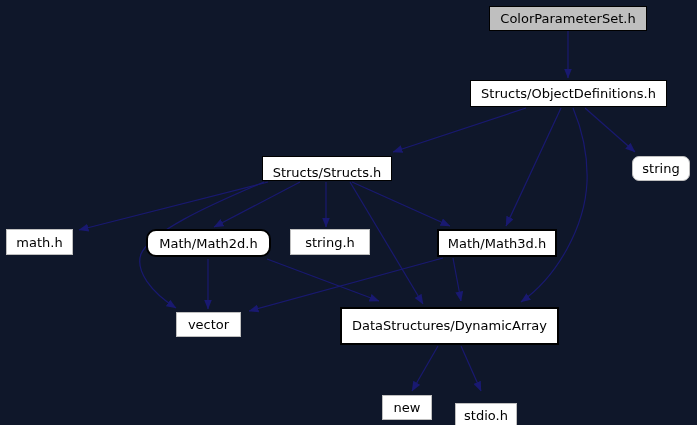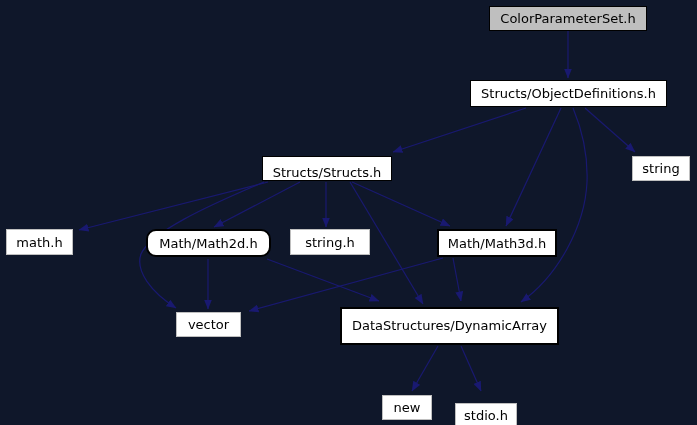--- a/index.html
+++ b/index.html
@@ -60,21 +60,21 @@
   </svg>
 
   <div class="node current" style="left:489px;top:6px;width:158px;height:25px;">
     <span>ColorParameterSet.h</span>
   </div>
 
   <div class="node internal" style="left:470px;top:80px;width:197px;height:27px;">
     <span>Structs/ObjectDefinitions.h</span>
   </div>
 
-  <div class="node external" style="left:632px;top:156px;width:58px;height:25px;">
+  <div class="node external" style="left:632px;top:156px;width:58px;height:25px;border-radius:7px;">
     <span>string</span>
   </div>
 
   <div class="node internal" style="left:262px;top:156px;width:130px;height:25px;align-items:flex-end;">
     <span>Structs/Structs.h</span>
   </div>
 
   <div class="node external" style="left:6px;top:229px;width:67px;height:26px;">
     <span>math.h</span>
   </div>

